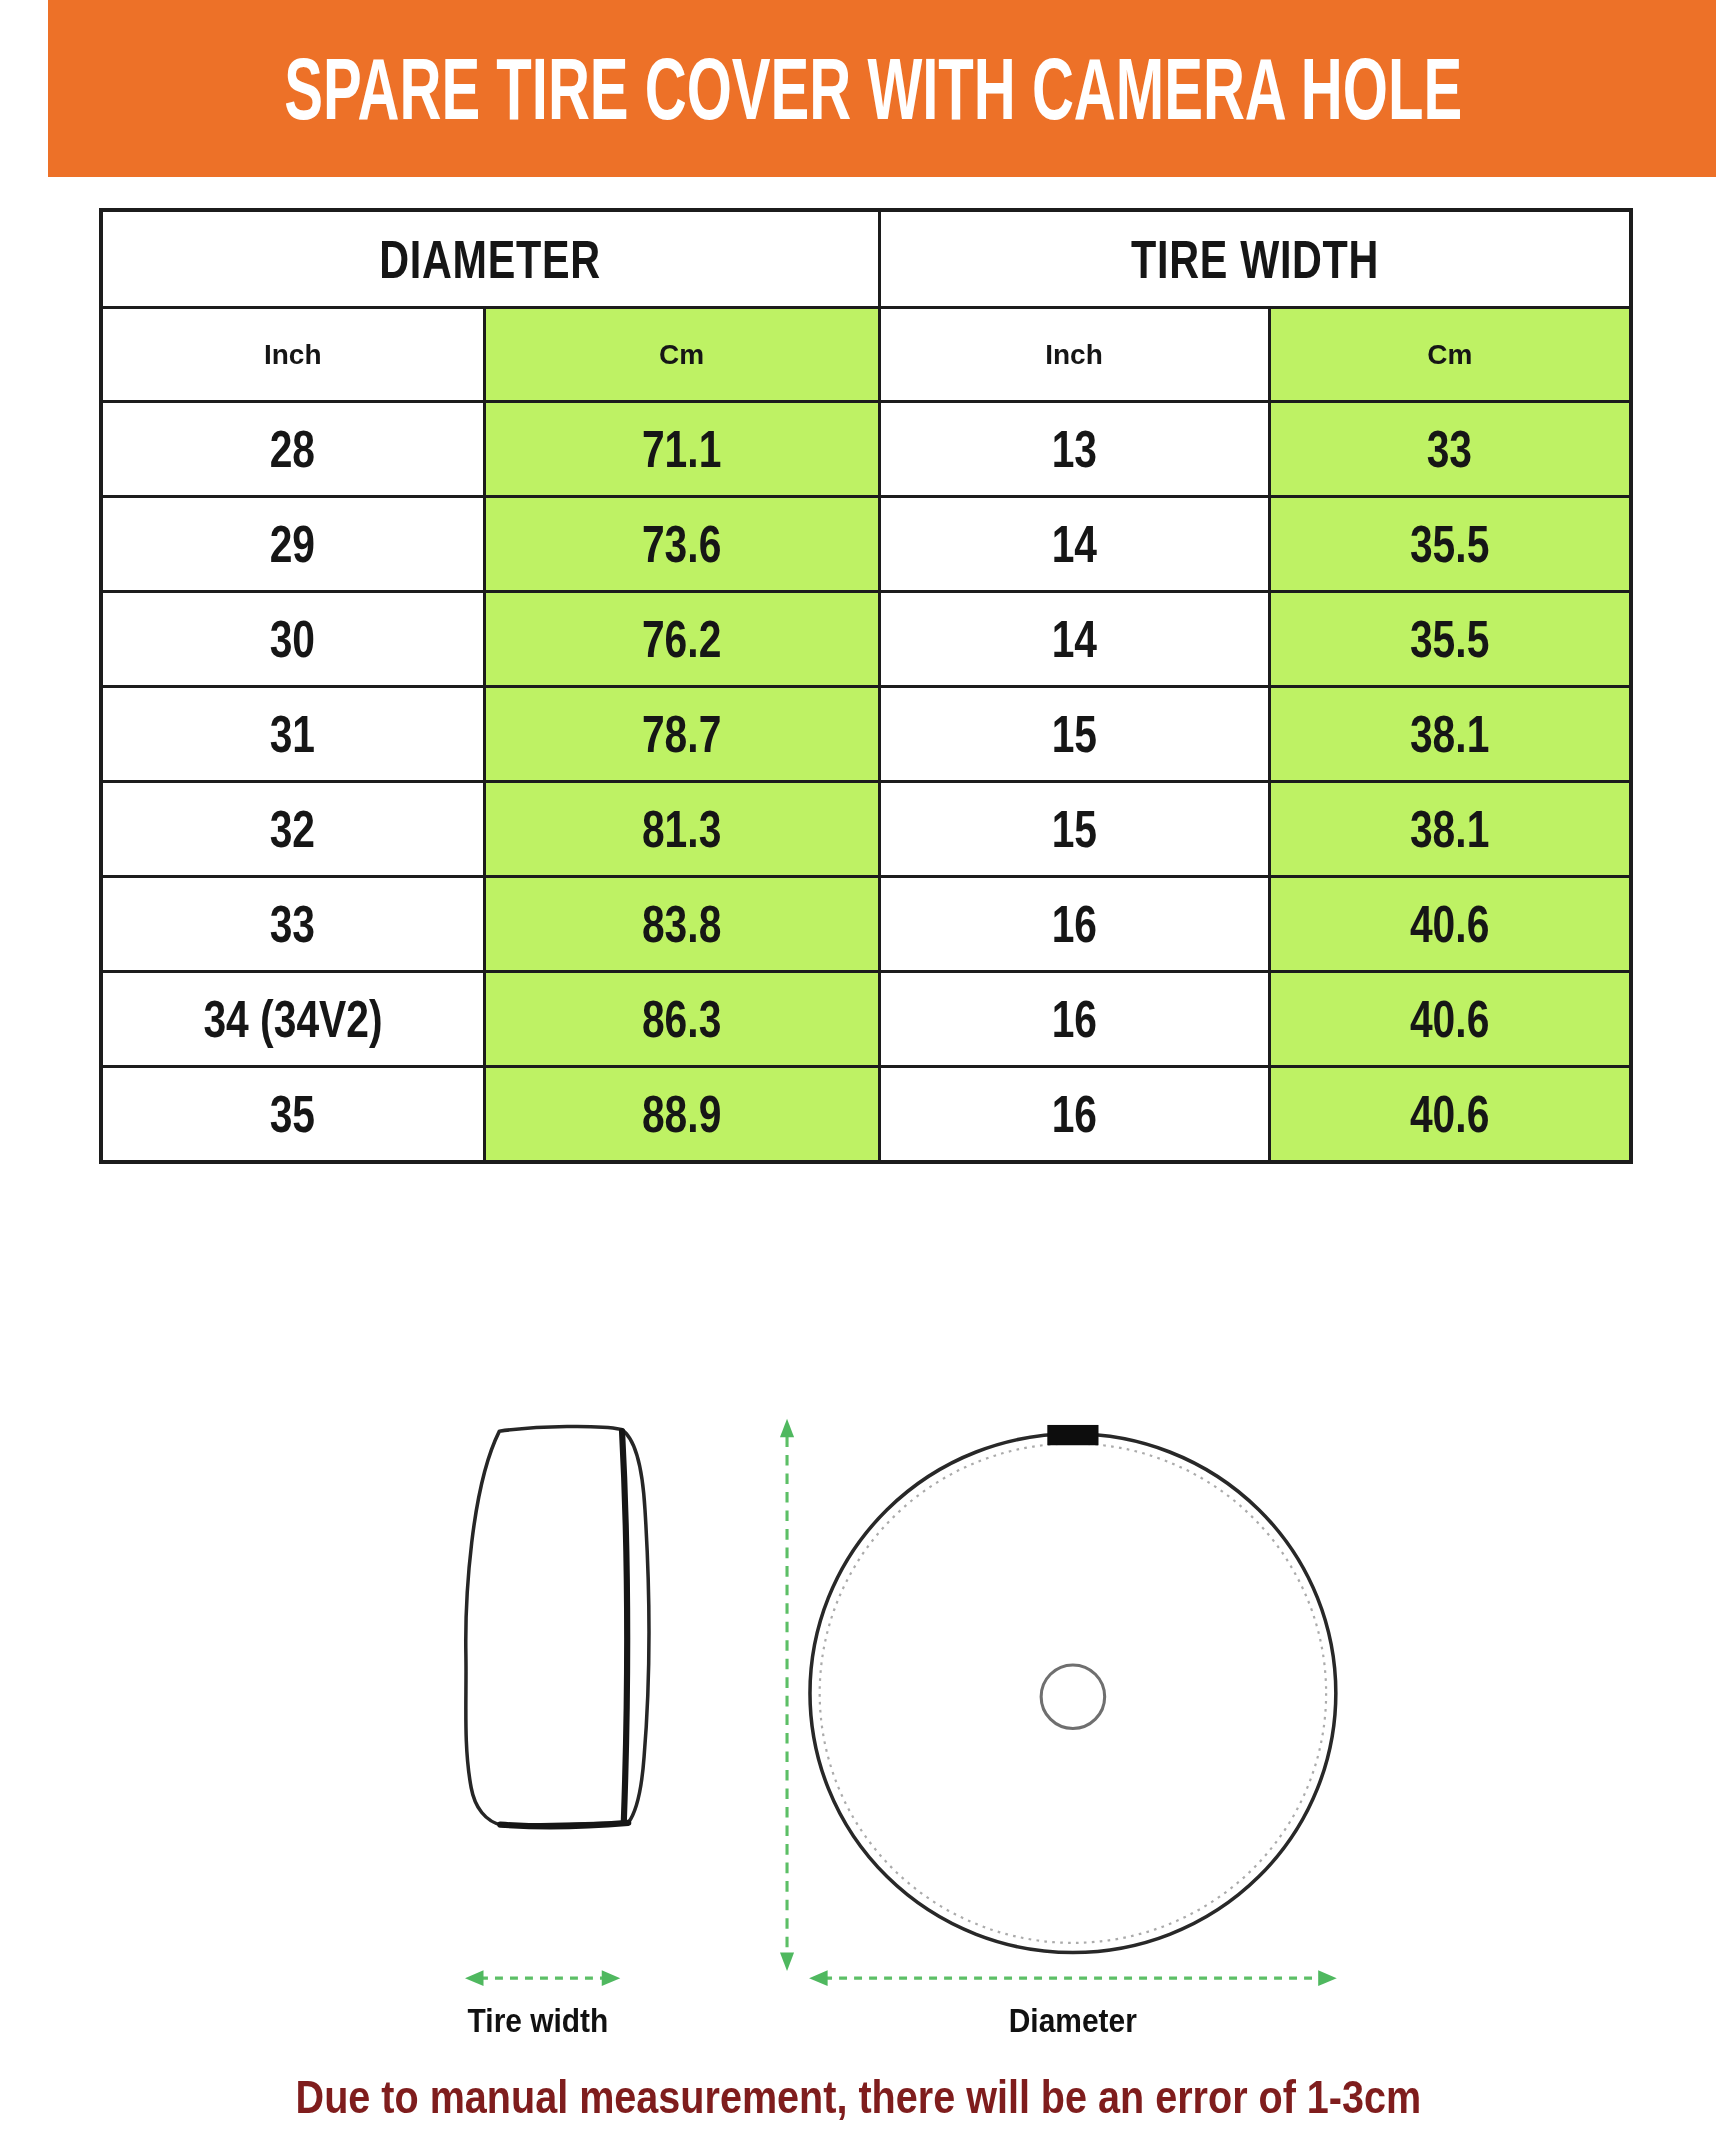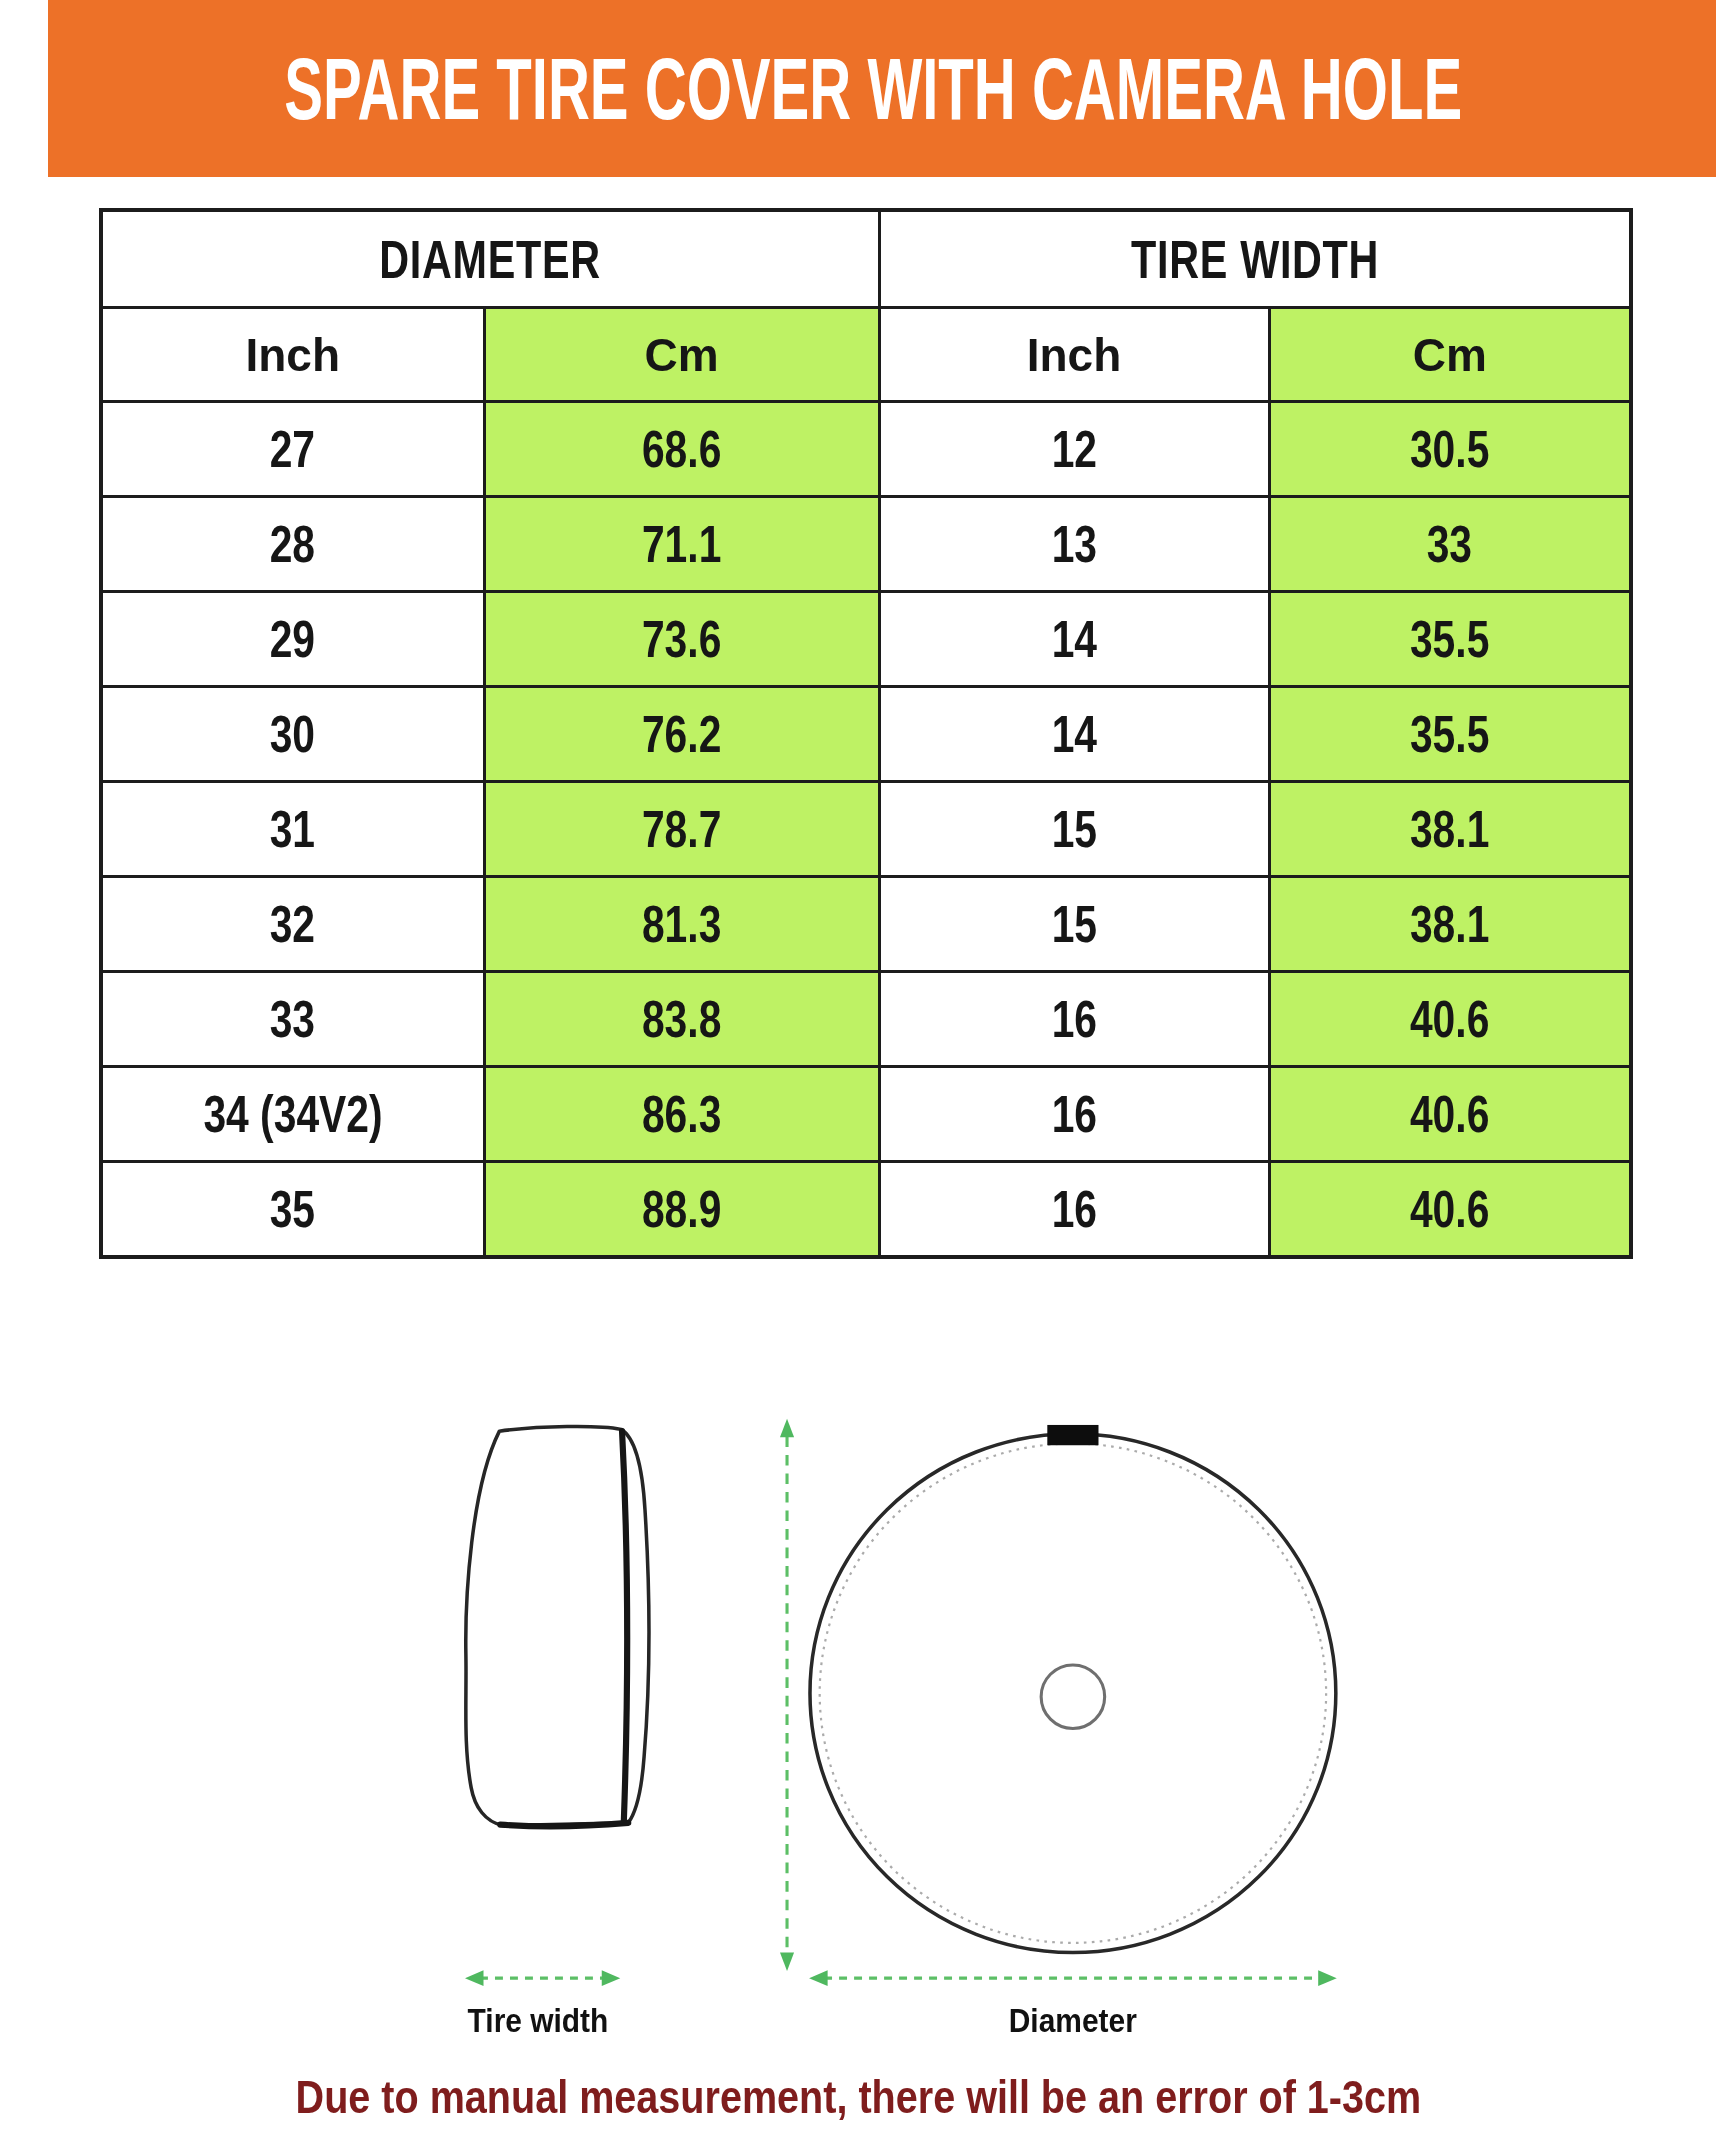--- a/index.html
+++ b/index.html
@@ -27,21 +27,21 @@
     border:3.5px solid #1c1c1c;text-align:center;vertical-align:middle;
     padding:0;background:#ffffff;color:#161616;
   }
   .size-table .group-row th{height:94px;}
   .size-table .unit-row th{height:91px;}
   .size-table .data-row td{height:92px;}
   .group-label{
     display:inline-block;transform:scaleX(0.78);
     font-size:53px;font-weight:bold;white-space:nowrap;letter-spacing:0.9px;
   }
-  .unit-label{font-size:46px;font-weight:bold;text-align:right;}
+  .unit-label{font-size:28px;font-weight:bold;text-align:right;}
   .num{
     display:inline-block;transform:scaleX(0.8);
     font-size:51px;font-weight:bold;white-space:nowrap;
   }
   .size-table .cm{background:#bef264;}
   
   .diagram-svg{position:absolute;left:0;top:1408px;}
   .dim-label{
     position:absolute;width:300px;text-align:center;
     font-size:34px;font-weight:bold;color:#111;
@@ -73,26 +73,20 @@
   <tbody>
       <tr class="group-row">
     <th colspan="2"><span class="group-label">DIAMETER</span></th>
     <th colspan="2"><span class="group-label">TIRE WIDTH</span></th>
   </tr>
   <tr class="unit-row">
     <th><span class="unit-label">Inch</span></th>
     <th class="cm"><span class="unit-label">Cm</span></th>
     <th><span class="unit-label">Inch</span></th>
     <th class="cm"><span class="unit-label">Cm</span></th>
-  </tr>
-  <tr class="data-row">
-    <td><span class="num">27</span></td>
-    <td class="cm"><span class="num">68.6</span></td>
-    <td><span class="num">12</span></td>
-    <td class="cm"><span class="num">30.5</span></td>
   </tr>
   <tr class="data-row">
     <td><span class="num">28</span></td>
     <td class="cm"><span class="num">71.1</span></td>
     <td><span class="num">13</span></td>
     <td class="cm"><span class="num">33</span></td>
   </tr>
   <tr class="data-row">
     <td><span class="num">29</span></td>
     <td class="cm"><span class="num">73.6</span></td>

